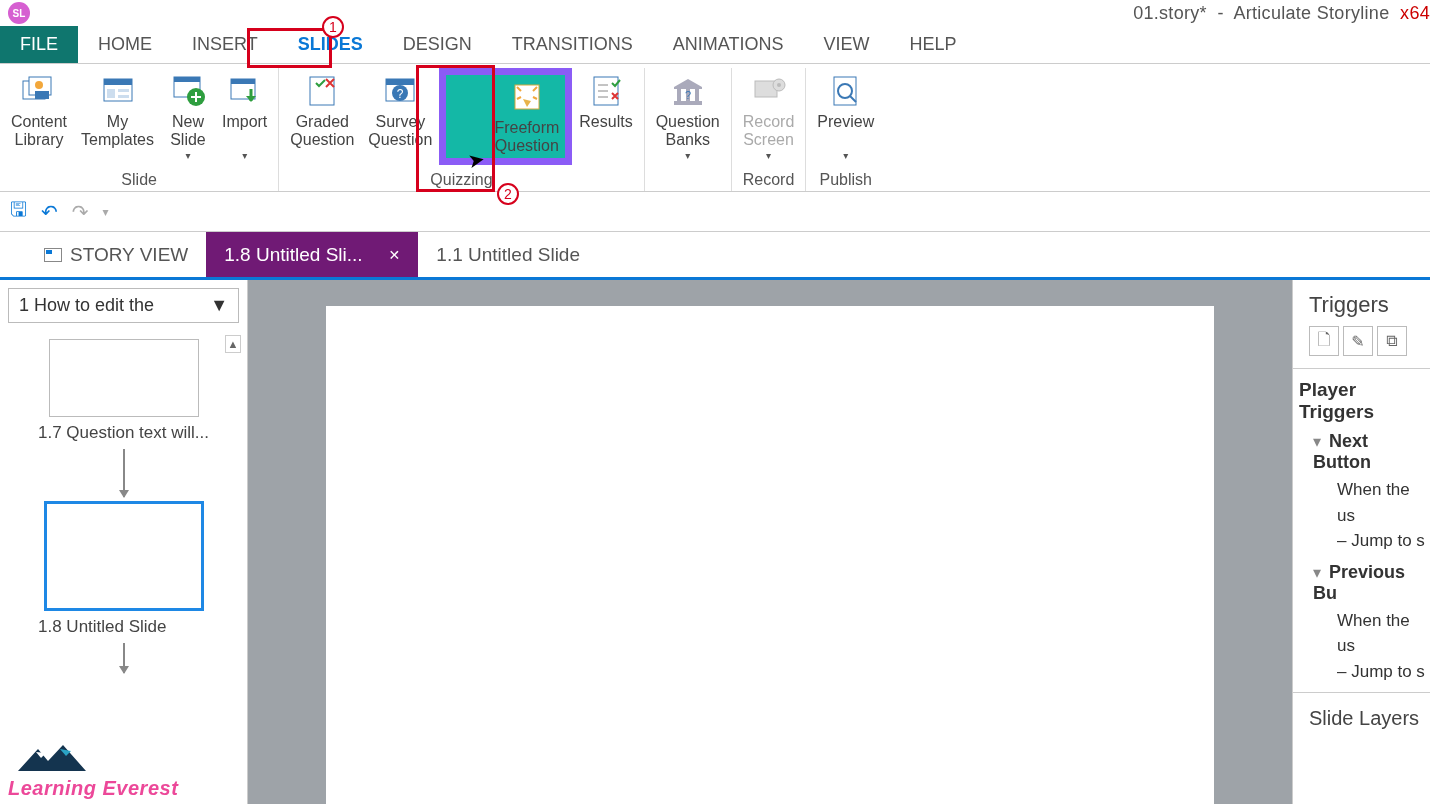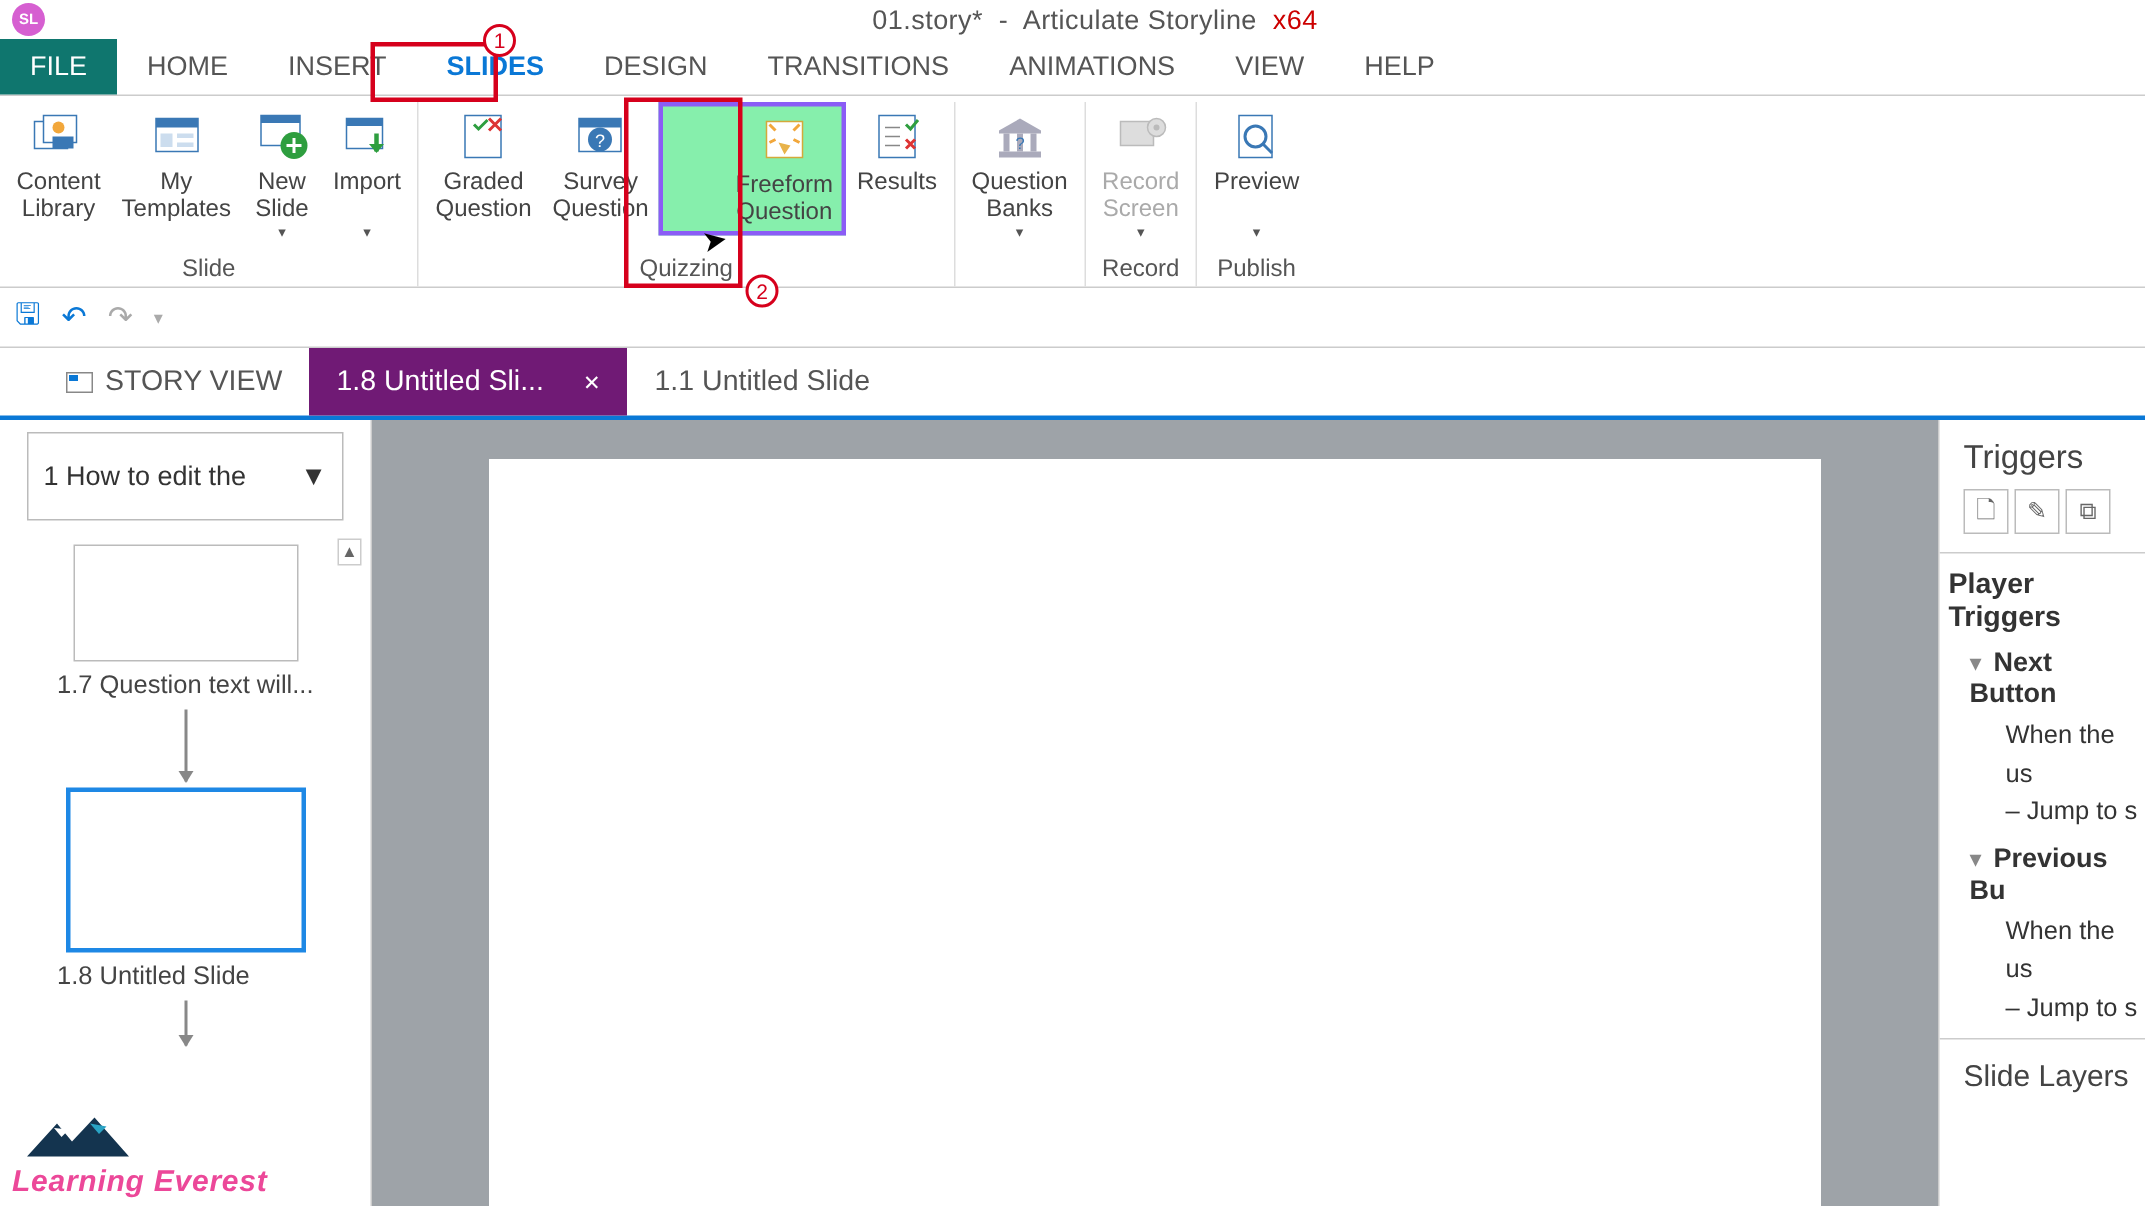--- a/index.html
+++ b/index.html
@@ -1,42 +1,42 @@
 <!DOCTYPE html>
 <html><head>
 <meta charset="utf-8">
 <style>
   * { box-sizing: border-box; margin: 0; padding: 0; font-family: "Segoe UI", Tahoma, sans-serif; }
   body { background: #fff; width: 1430px; height: 804px; overflow: hidden; position: relative; color:#333;}
   
   
   .titlebar { height: 26px; display:flex; align-items:center; padding-left:8px; }
   .sl-badge { width:22px; height:22px; border-radius:50%; background:#d65fd1; color:#fff; font-size:10px; display:flex; align-items:center; justify-content:center; font-weight:bold;}
-  .title-text { flex:1; text-align:center; font-size:18px; color:#555; letter-spacing:0.3px; }
+  .title-text { flex:1; text-align:right; font-size:18px; color:#555; letter-spacing:0.3px; }
   .title-text .x64 { color:#c00; }
   
   
   .menu-tabs { display:flex; height:38px; border-bottom:1px solid #ccc; align-items:stretch; }
   .menu-tab { padding:0 20px; display:flex; align-items:center; font-size:18px; color:#555; cursor:pointer; }
   .menu-tab.file { background:#0f766e; color:#fff; font-weight:500;}
   .menu-tab.slides { color:#0a78d6; font-weight:600; position:relative; }
   
   
   .annot-box1 { position:absolute; border:3px solid #d6001c; left:247px; top:28px; width:85px; height:40px; pointer-events:none; }
   .annot-circle { position:absolute; width:22px; height:22px; border:2px solid #d6001c; border-radius:50%; color:#d6001c; font-size:14px; display:flex; align-items:center; justify-content:center; pointer-events:none; background:#fff;}
   .annot-c1 { left:322px; top:16px; }
   .annot-box2 { position:absolute; border:3px solid #d6001c; left:416px; top:65px; width:79px; height:127px; pointer-events:none; }
   .annot-c2 { left:497px; top:183px; }
   
   
   .ribbon { height:128px; border-bottom:1px solid #ccc; display:flex; padding-top:4px; }
   .rib-group { display:flex; flex-direction:column; align-items:center; border-right:1px solid #ddd; padding:0 4px; }
   .rib-row { display:flex; }
   .rib-btn { display:flex; flex-direction:column; align-items:center; padding:2px 6px; font-size:16px; color:#444; text-align:center; line-height:1.15; cursor:pointer; border:1px solid transparent; }
-  .rib-btn.highlight { background:#86efac; border:3px solid #8b5cf6;padding-left:48px; }
+  .rib-btn.highlight { background:#14b8a6; border:7px solid #8b5cf6;padding-left:48px; }
   .rib-icon { width:40px; height:40px; margin-bottom:2px; display:flex; align-items:center; justify-content:center; }
   .rib-caret { font-size:10px; color:#555; }
   .group-label { font-size:16px; color:#555; margin-top:auto; padding-bottom:2px;}
   
   
   .qa-bar { height:40px; border-bottom:1px solid #ccc; display:flex; align-items:center; gap:14px; padding-left:10px; }
   .qa-btn { font-size:20px; color:#0a78d6; cursor:pointer; }
   .qa-btn.gray { color:#aaa; }
   
   
@@ -47,21 +47,21 @@
   .sv-icon { width:18px; height:14px; border:1px solid #888; display:inline-block; position:relative;}
   .sv-icon::before{content:'';position:absolute;left:1px;top:1px;width:6px;height:4px;background:#0a78d6;}
   
   
   .main { display:flex; height:524px; }
   
   
   .scenes { width:248px; border-right:1px solid #ccc; display:flex; flex-direction:column; }
   .scenes-hdr { display:flex; align-items:center; justify-content:space-between; padding:10px 16px 6px 22px; }
   .scenes-hdr h3 { font-size:22px; font-weight:400; color:#444; }
-  .scene-dd { margin:8px 18px; border:1px solid #bbb; padding:18px 10px; font-size:18px; color:#333; display:flex; justify-content:space-between; align-items:center; cursor:pointer;}
+  .scene-dd { margin:8px 8px; border:1px solid #bbb; padding:6px 10px; font-size:18px; color:#333; display:flex; justify-content:space-between; align-items:center; cursor:pointer;}
   .scene-body { flex:1; overflow:hidden; padding:4px 16px; position:relative; }
   .thumb { width:150px; height:78px; border:1px solid #bbb; background:#fff; margin:4px auto 6px; }
   .thumb.sel { border:3px solid #1e88e5; height:110px; width:160px;}
   .thumb-label { font-size:17px; color:#444; text-align:left; padding-left:22px; margin-bottom:6px;}
   .conn-line { width:2px; height:48px; background:#888; margin:0 auto; position:relative;}
   .conn-line::after{content:'';position:absolute;bottom:-1px;left:-4px;border-left:5px solid transparent;border-right:5px solid transparent;border-top:8px solid #888;}
   .scroll-up { position:absolute; right:6px; top:4px; width:16px; height:18px; border:1px solid #ccc; font-size:11px; display:flex; align-items:center; justify-content:center; color:#666;}
   
   
   .canvas-wrap { flex:1; background:#9ea3a8; display:flex; justify-content:center; align-items:flex-start; padding-top:26px;}

